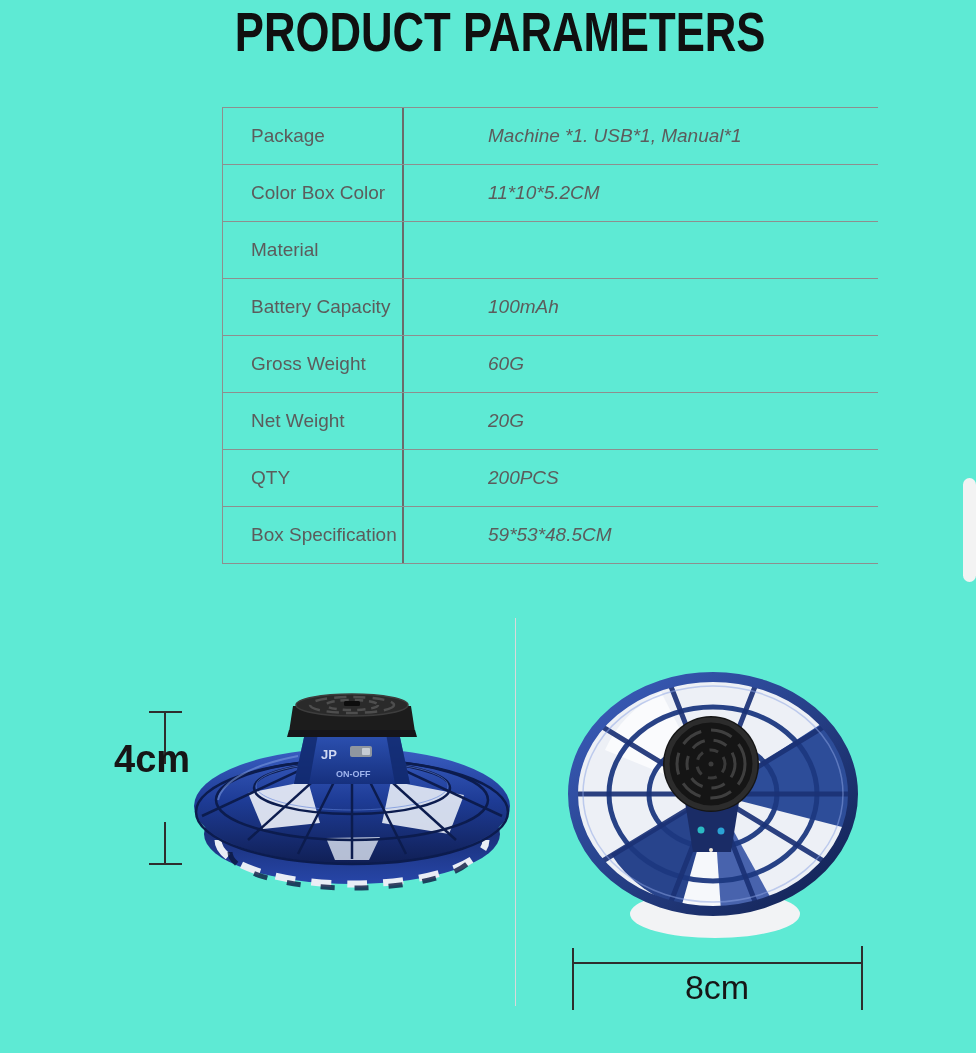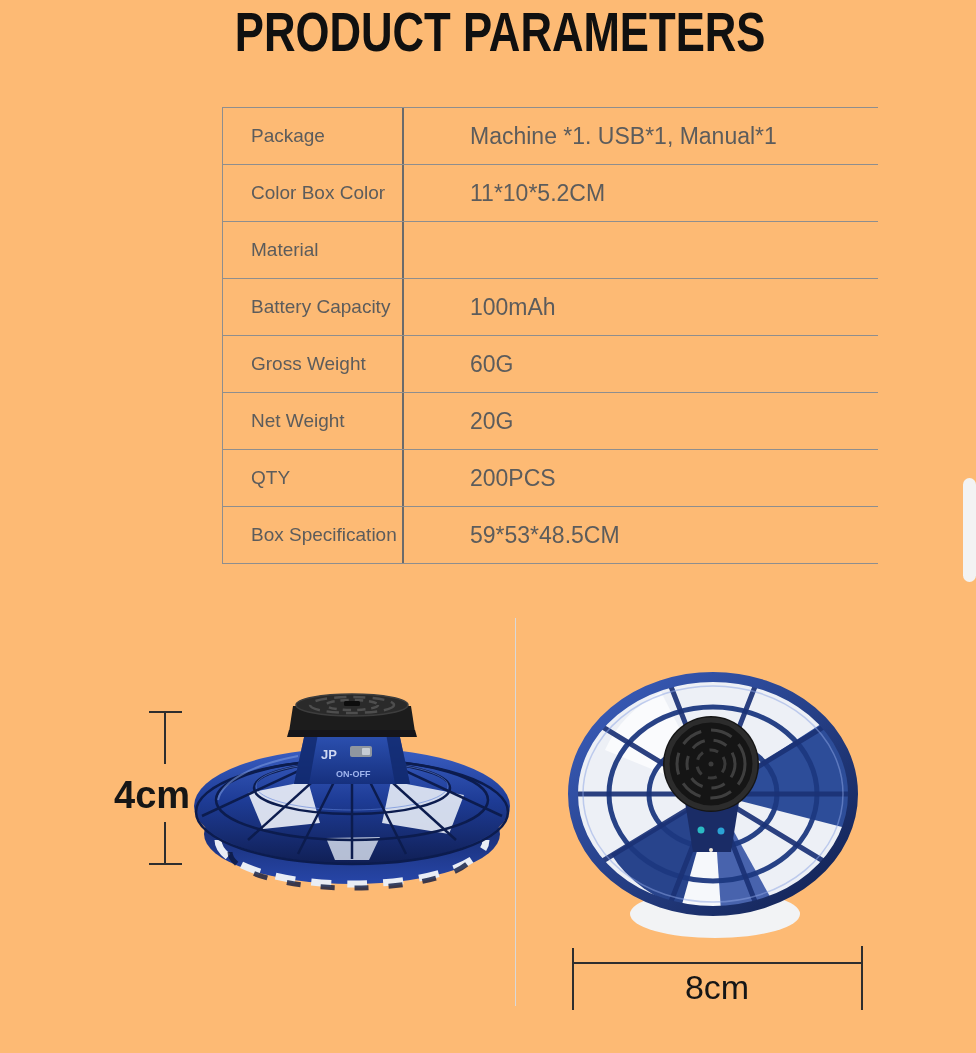--- a/index.html
+++ b/index.html
@@ -1,17 +1,17 @@
 <!DOCTYPE html>
 <html><head>
 <meta charset="utf-8">
 <style>
   html,body{margin:0;padding:0;background:#fff;}
   .page{
-    position:relative;width:976px;height:1053px;background:#fdba74;
+    position:relative;width:976px;height:1053px;background:#5eead4;
     font-family:"Liberation Sans",sans-serif;overflow:hidden;
   }
   
   .title-wrap{position:absolute;left:24px;right:0;top:0;height:68px;text-align:center;}
   .title{
     display:inline-block;font-size:56px;line-height:64px;font-weight:700;
     color:#101010;transform:scaleX(0.78);transform-origin:center;
     letter-spacing:0px;white-space:nowrap;
   }
   
@@ -19,37 +19,37 @@
     position:absolute;left:222px;top:107px;width:655px;
     border-top:1px solid #8e8e8e;border-left:1px solid #8e8e8e;
   }
   .spec-row{display:flex;height:57px;border-bottom:1px solid #8e8e8e;box-sizing:border-box;}
   .spec-label{
     width:181px;box-sizing:border-box;border-right:2px solid #6b6b6b;
     display:flex;align-items:center;padding-left:28px;
     font-size:19px;color:#5c5c5c;
   }
   .spec-value{
-    flex:1;display:flex;align-items:center;padding-left:66px;
-    font-size:23px;color:#5c5c5c;
+    flex:1;display:flex;align-items:center;padding-left:84px;
+    font-size:19px;color:#5c5c5c;font-style:italic;
   }
   
   .scrollbar-thumb{
     position:absolute;right:0;top:478px;width:13px;height:104px;
     background:#f3f3f3;border-radius:8px;
   }
   .photo-divider{
     position:absolute;left:515px;top:618px;width:1px;height:388px;background:#d9d9d9;
   }
   
   .dim{position:absolute;background:#2e2e2e;}
   .dim-label{
     position:absolute;color:#161616;white-space:nowrap;line-height:1;
   }
-  .dim-label-4cm{left:114px;top:776px;font-size:38px;font-weight:700;}
+  .dim-label-4cm{left:114px;top:740px;font-size:38px;font-weight:700;}
   .dim-label-8cm{left:669px;top:970px;width:96px;text-align:center;font-size:34px;font-weight:500;}
   
   .drone-side{position:absolute;left:178px;top:688px;width:348px;height:228px;}
   .drone-top{position:absolute;left:563px;top:652px;width:304px;height:296px;}
   svg text{font-family:"Liberation Sans",sans-serif;}
 </style>
 </head>
 <body>
 
 <div class="page">

